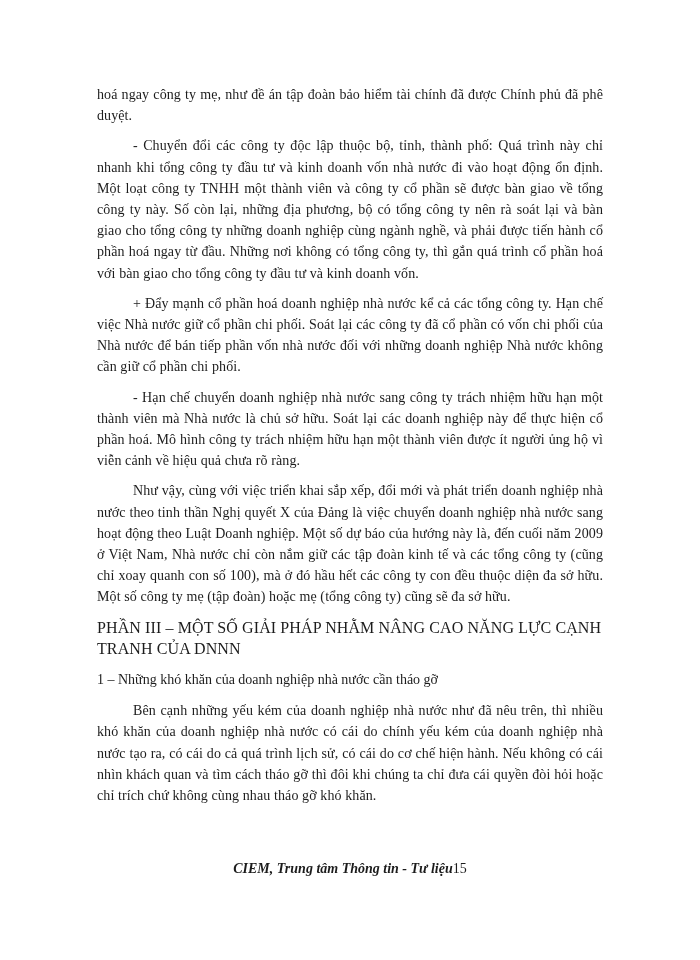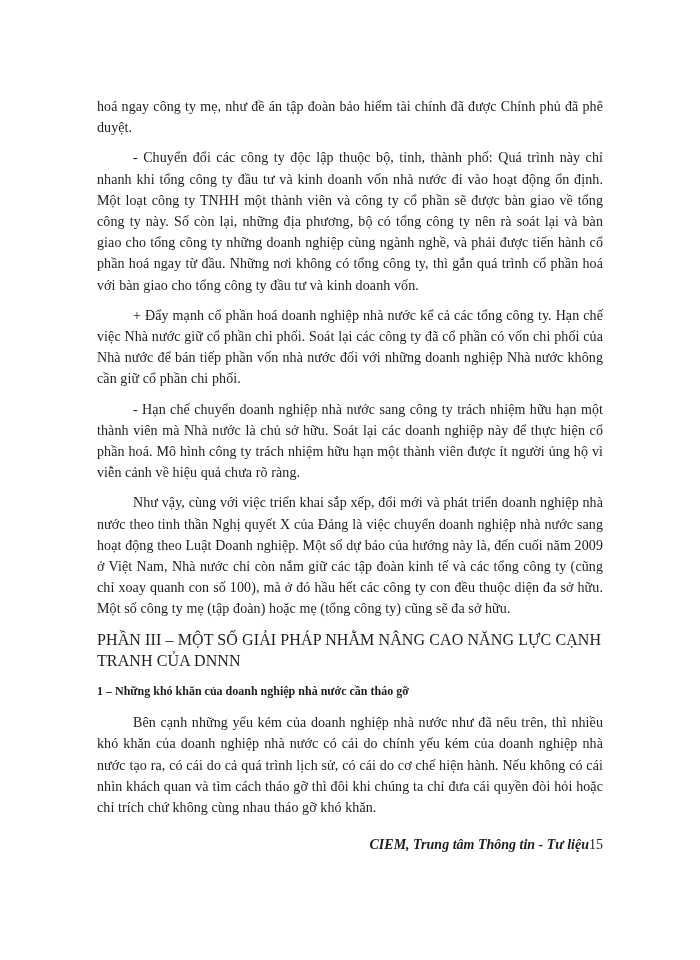--- a/index.html
+++ b/index.html
@@ -12,21 +12,21 @@
     width: 700px;
     height: 960px;
     background: #ffffff;
     font-family: "Liberation Serif", "DejaVu Serif", serif;
     color: #1c1c1c;
     overflow: hidden;
   }
   .content {
     position: absolute;
     left: 97px;
-    top: 96px;
+    top: 84px;
     width: 506px;
   }
   p.para {
     margin: 0 0 9px 0;
     font-size: 14px;
     line-height: 21.2px;
     text-align: justify;
     text-indent: 36px;
     letter-spacing: 0.1px;
   }
@@ -36,32 +36,32 @@
   p.heading-part {
     margin: 3px 0 10px 0;
     font-size: 16px;
     line-height: 21.2px;
     text-align: left;
     text-indent: 0;
     letter-spacing: 0.1px;
   }
   p.heading-section {
     margin: 0 0 10px 0;
-    font-size: 12px;
+    font-size: 14px;
     line-height: 21.2px;
-    font-weight: bold;
+    font-weight: normal;
     text-indent: 0;
   }
   .footer {
     position: absolute;
     left: 97px;
-    top: 837px;
+    top: 861px;
     width: 506px;
     display: flex;
-    justify-content: flex-end;
+    justify-content: center;
     align-items: baseline;
     font-size: 14px;
   }
   .footer .footer-left {
     font-weight: bold;
     font-style: italic;
   }
   .footer .footer-page {
     font-weight: normal;
     font-style: normal;

